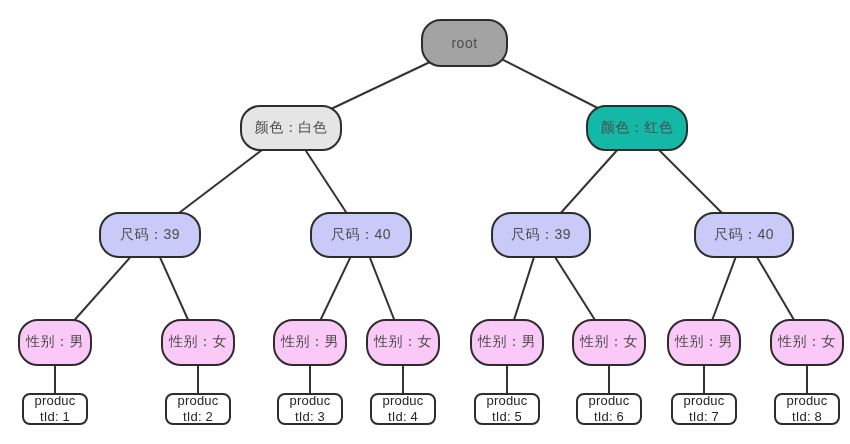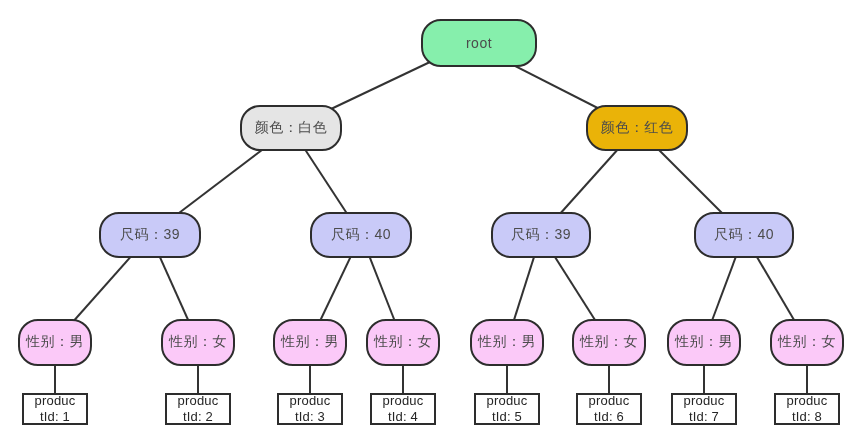--- a/index.html
+++ b/index.html
@@ -12,21 +12,21 @@
     display:flex;
     align-items:center;
     justify-content:center;
     border:2px solid #2d2d2d;
     font-size:14px;
     color:#4c4c4c;
     background:#ffffff;
     text-align:center;
   }
   .node.rounded{border-radius:20px;}
-  .node.rect{border-radius:0;font-size:13px;line-height:1.2;color:#262626;}
+  .node.rect{border-radius:8px;font-size:13px;line-height:1.2;color:#262626;}
   .node .label{white-space:pre-line;letter-spacing:0.5px;}
   .node.rect .label{letter-spacing:0.2px;}
 </style>
 </head>
 <body>
 
 <div class="stage">
   <svg class="edge-layer" width="850" height="444" viewBox="0 0 850 444" xmlns="http://www.w3.org/2000/svg">
       <line x1="470" y1="43" x2="291" y2="128" stroke="#333333" stroke-width="2"></line>
       <line x1="470" y1="43" x2="637" y2="128" stroke="#333333" stroke-width="2"></line>
@@ -45,27 +45,27 @@
       <line x1="55" y1="342" x2="55" y2="409" stroke="#333333" stroke-width="2"></line>
       <line x1="198" y1="342" x2="198" y2="409" stroke="#333333" stroke-width="2"></line>
       <line x1="310" y1="342" x2="310" y2="409" stroke="#333333" stroke-width="2"></line>
       <line x1="403" y1="342" x2="403" y2="409" stroke="#333333" stroke-width="2"></line>
       <line x1="507" y1="342" x2="507" y2="409" stroke="#333333" stroke-width="2"></line>
       <line x1="609" y1="342" x2="609" y2="409" stroke="#333333" stroke-width="2"></line>
       <line x1="704" y1="342" x2="704" y2="409" stroke="#333333" stroke-width="2"></line>
       <line x1="807" y1="342" x2="807" y2="409" stroke="#333333" stroke-width="2"></line>
     </svg>
 
-<div class="node rounded" style="left: 421px; top: 19px; width: 116px; height: 48px; background: #86efac; border-color: rgb(45, 45, 45); color: rgb(76, 76, 76);">
+<div class="node rounded" style="left: 421px; top: 19px; width: 87px; height: 48px; background: #a3a3a3; border-color: rgb(45, 45, 45); color: rgb(76, 76, 76);">
       <span class="label">root</span>
     </div>
     <div class="node rounded" style="left: 240px; top: 105px; width: 102px; height: 46px; background: #e5e5e5; border-color: rgb(45, 45, 45); color: rgb(76, 76, 76);">
       <span class="label">颜色：白色</span>
     </div>
-    <div class="node rounded" style="left: 586px; top: 105px; width: 102px; height: 46px; background: #eab308; border-color: rgb(45, 45, 45); color: rgb(76, 76, 76);">
+    <div class="node rounded" style="left: 586px; top: 105px; width: 102px; height: 46px; background: #14b8a6; border-color: rgb(45, 45, 45); color: rgb(76, 76, 76);">
       <span class="label">颜色：红色</span>
     </div>
     <div class="node rounded" style="left: 99px; top: 212px; width: 102px; height: 46px; background: rgb(201, 202, 248); border-color: rgb(45, 45, 45); color: rgb(76, 76, 76);">
       <span class="label">尺码：39</span>
     </div>
     <div class="node rounded" style="left: 310px; top: 212px; width: 102px; height: 46px; background: rgb(201, 202, 248); border-color: rgb(45, 45, 45); color: rgb(76, 76, 76);">
       <span class="label">尺码：40</span>
     </div>
     <div class="node rounded" style="left: 491px; top: 212px; width: 100px; height: 46px; background: rgb(201, 202, 248); border-color: rgb(45, 45, 45); color: rgb(76, 76, 76);">
       <span class="label">尺码：39</span>

